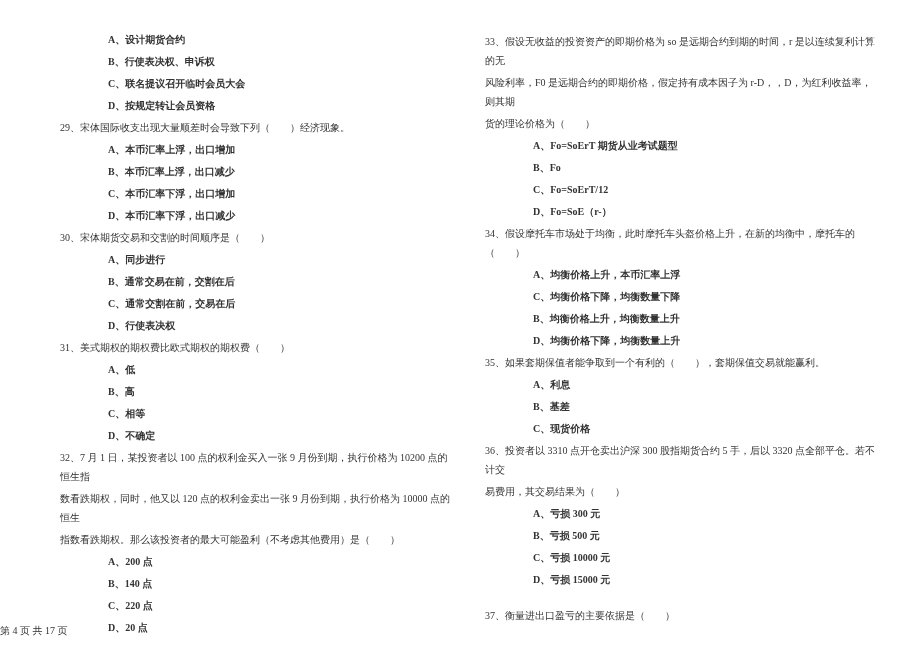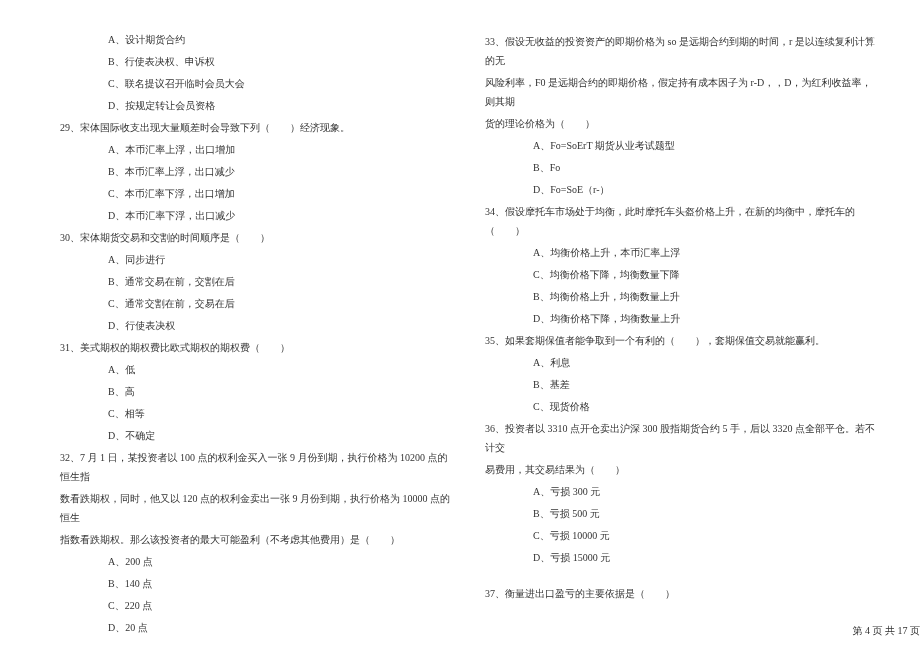--- a/index.html
+++ b/index.html
@@ -22,36 +22,37 @@
       padding: 30px 40px 30px 60px;
       gap: 30px;
     }
     .column {
       flex: 1;
       line-height: 1.9;
     }
     .option {
       padding-left: 48px;
       margin-bottom: 3px;
+      font-weight: bold;
     }
     .question {
       padding-left: 0;
       margin-bottom: 3px;
       margin-top: 2px;
     }
     .question-cont {
       padding-left: 0;
       margin-bottom: 3px;
     }
     .footer {
       position: absolute;
       bottom: 12px;
       left: 0;
       right: 0;
-      text-align: right;
+      text-align: left;
       font-size: 10px;
     }
   </style>
 </head>
 <body>
 
 <div class="page">
   <div class="column">
     <div class="option">A、设计期货合约</div>
     <div class="option">B、行使表决权、申诉权</div>
@@ -84,20 +85,21 @@
     <div class="option">C、220 点</div>
     <div class="option">D、20 点</div>
   </div>
 
   <div class="column">
     <div class="question">33、假设无收益的投资资产的即期价格为 so 是远期合约到期的时间，r 是以连续复利计算的无</div>
     <div class="question-cont">风险利率，F0 是远期合约的即期价格，假定持有成本因子为 r-D，，D，为红利收益率，则其期</div>
     <div class="question-cont">货的理论价格为（　　）</div>
     <div class="option">A、Fo=SoErT 期货从业考试题型</div>
     <div class="option">B、Fo</div>
+    <div class="option">C、Fo=SoErT/12</div>
     <div class="option">D、Fo=SoE（r-）</div>
 
     <div class="question">34、假设摩托车市场处于均衡，此时摩托车头盔价格上升，在新的均衡中，摩托车的（　　）</div>
     <div class="option">A、均衡价格上升，本币汇率上浮</div>
     <div class="option">C、均衡价格下降，均衡数量下降</div>
     <div class="option">B、均衡价格上升，均衡数量上升</div>
     <div class="option">D、均衡价格下降，均衡数量上升</div>
 
     <div class="question">35、如果套期保值者能争取到一个有利的（　　），套期保值交易就能赢利。</div>
     <div class="option">A、利息</div>

